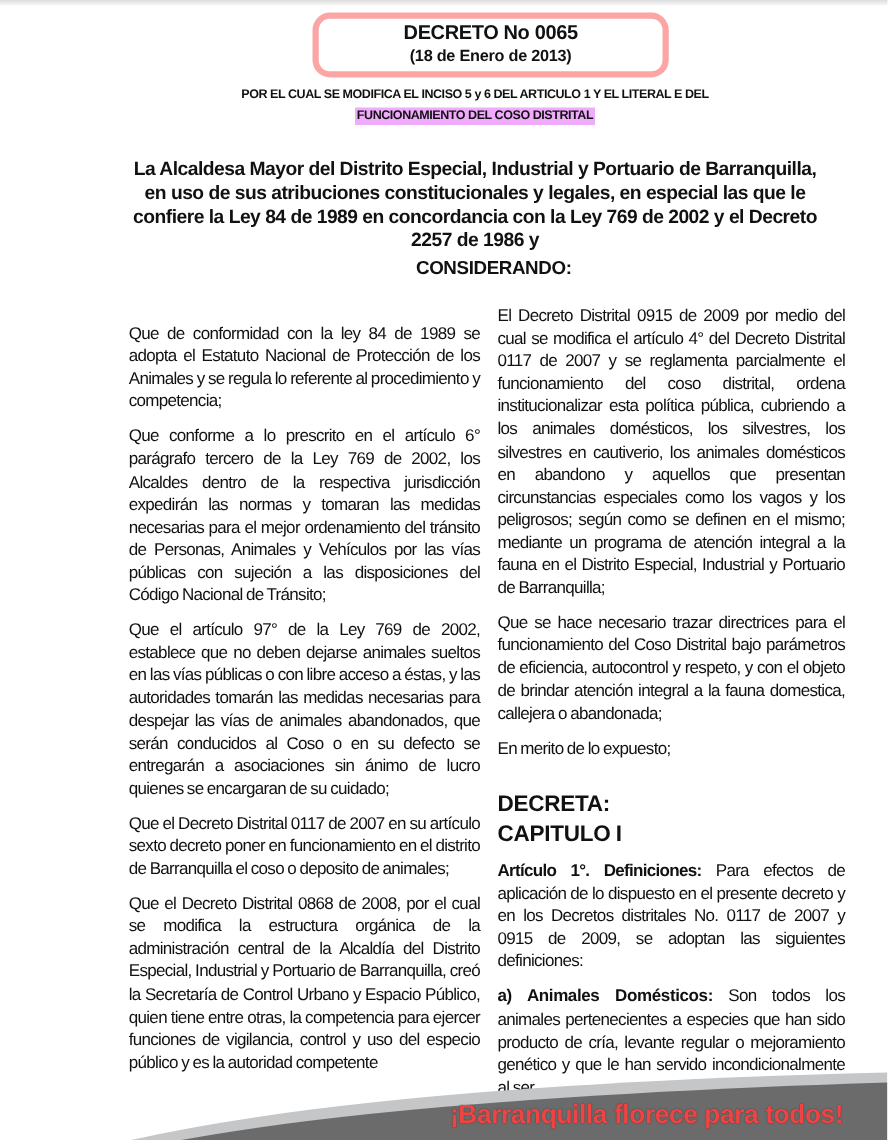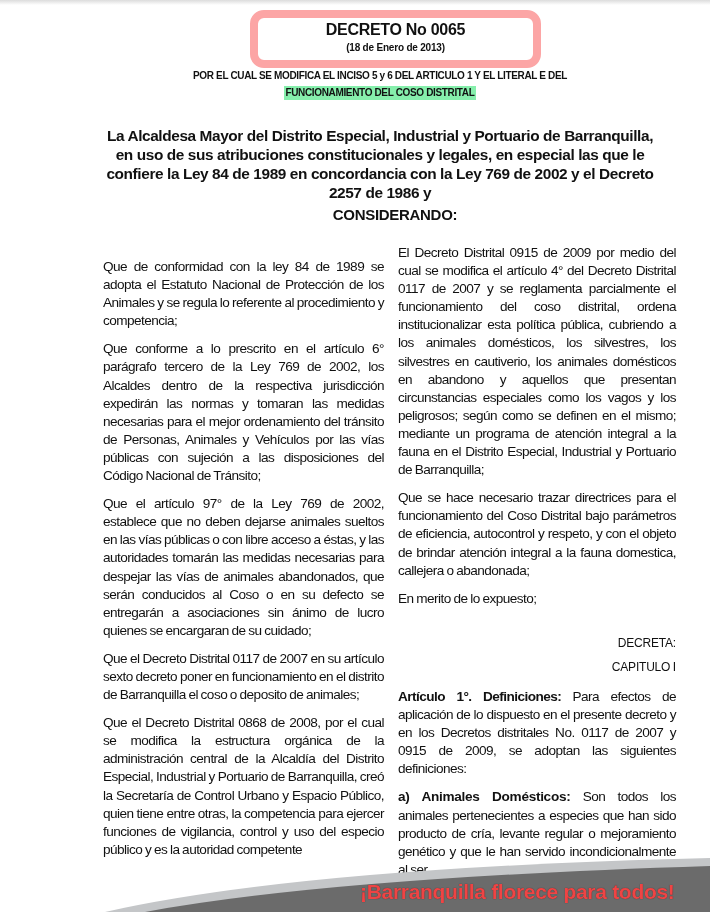--- a/index.html
+++ b/index.html
@@ -7,52 +7,52 @@
     width: 710px; height: 912px; overflow: hidden; position: relative;
     background: #ffffff; color: #111;
     font-family: "Liberation Sans", sans-serif;
   }
   .topbar {
     position: absolute; left: 0; top: 0; width: 710px; height: 5px;
     background: linear-gradient(#dcdcdc, #ffffff);
   }
   .title-box {
     position: absolute; left: 250px; top: 10px; width: 275px; height: 42px;
-    border: 8px solid #fca5a5; border-radius: 14px; box-sizing: content-box;
+    border: 5px solid #fca5a5; border-radius: 14px; box-sizing: content-box;
     text-align: center;
   }
   .title-box .t1 { font-weight: bold; font-size: 16px; line-height: 20px; margin-top: 2px; letter-spacing: -0.3px; }
-  .title-box .t2 { font-weight: bold; font-size: 10px; line-height: 16px; letter-spacing: -0.2px; }
+  .title-box .t2 { font-weight: bold; font-size: 13px; line-height: 16px; letter-spacing: -0.2px; }
 
   .heading {
     position: absolute; left: 100px; top: 67px; width: 560px;
     text-align: center; font-weight: bold; font-size: 10px; line-height: 17px;
     letter-spacing: -0.35px;
   }
-  .heading .hl { background: #86efac; padding: 1px 1px 2px; }
+  .heading .hl { background: #f0abfc; padding: 1px 1px 2px; }
 
   .preamble {
     position: absolute; left: 85px; top: 126px; width: 590px;
     text-align: center; font-weight: bold; font-size: 15.4px; line-height: 19px;
     letter-spacing: -0.4px;
   }
   .considerando {
     position: absolute; left: 95px; top: 206px; width: 600px;
     text-align: center; font-weight: bold; font-size: 15px; letter-spacing: -0.3px;
   }
 
   .col {
     position: absolute; top: 244px; width: 281px;
     font-size: 13.6px; line-height: 18.1px; text-align: justify;
     letter-spacing: -0.55px; word-spacing: -0.5px;
   }
   .col.left { left: 103px; margin-top: 14px; }
   .col.right { left: 398px; width: 278px; }
   .col p { margin: 0 0 10px 0; }
-  .center-b { text-align: right; font-weight: normal; font-size: 12px; letter-spacing: -0.2px; }
+  .center-b { text-align: left; font-weight: bold; font-size: 18px; letter-spacing: -0.2px; }
   .b { font-weight: bold; }
   .bsans { font-weight: bold; letter-spacing: -0.3px; }
 
   .footer {
     position: absolute; left: 0; top: 850px; width: 710px; height: 62px; overflow: hidden;
   }
   .footer svg { position: absolute; left: 0; top: 0; }
   .footer .slogan {
     position: absolute; left: 360px; top: 30px; width: 340px;
     color: #ef4444; font-weight: bold; font-size: 21px; letter-spacing: -0.3px;

